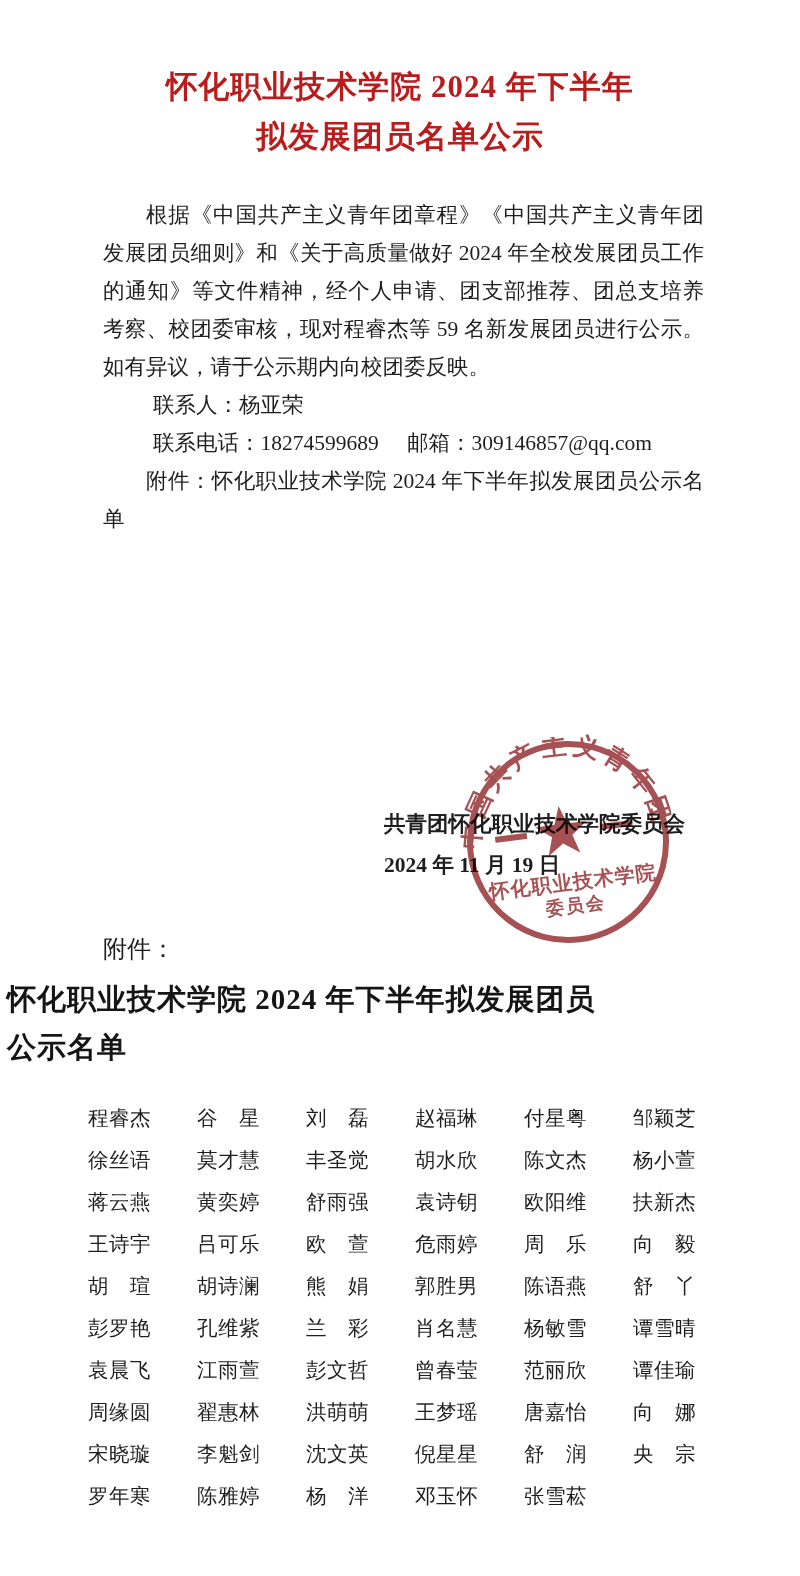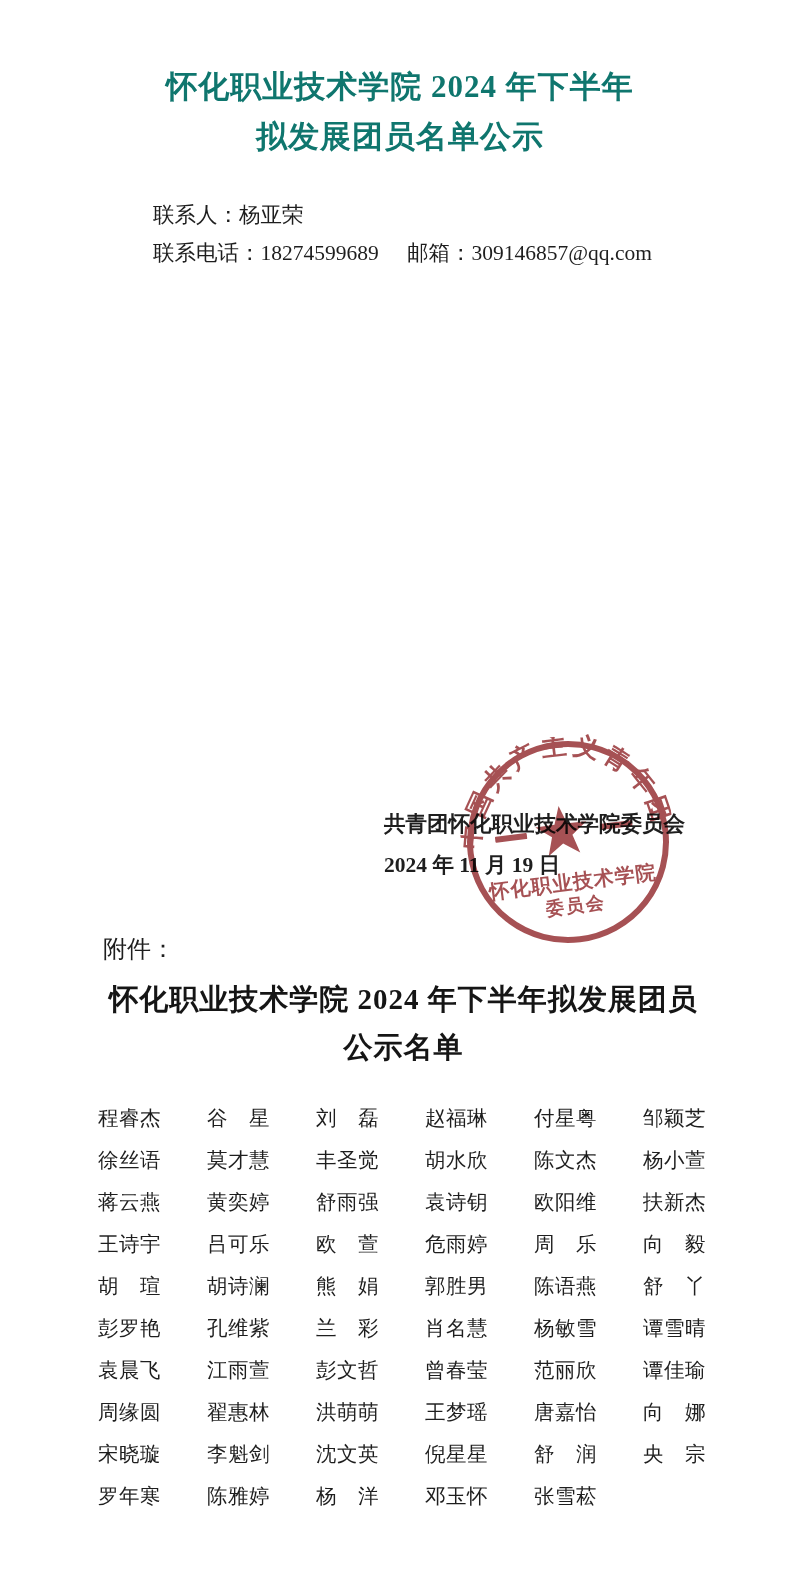--- a/index.html
+++ b/index.html
@@ -14,21 +14,21 @@
   }
   
   .doc-title {
     position: absolute;
     top: 62px; left: 0; right: 0;
     text-align: center;
     font-weight: bold;
     font-size: 31px;
     line-height: 50px;
     letter-spacing: 1px;
-    color: #0f766e;
+    color: #b91c1c;
   }
   
   .body-block {
     position: absolute;
     top: 196px; left: 103px;
     width: 601px;
     font-size: 21.5px;
     line-height: 38px;
     text-align: justify;
     text-justify: inter-character;
@@ -65,32 +65,32 @@
   
   .attach-label {
     position: absolute;
     top: 934px; left: 103px;
     font-size: 24px;
     line-height: 30px;
   }
   .attach-title {
     position: absolute;
     top: 975px; left: 0; right: 0;
-    text-align: center;
+    text-align: left;
     font-weight: bold;
     font-size: 29px;
     line-height: 48px;
     letter-spacing: 1px;
     color: #151515;
     padding-left: 7px;
   }
   
   .name-grid {
     position: absolute;
-    top: 1097px; left: 98px;
+    top: 1097px; left: 88px;
     display: grid;
     grid-template-columns: repeat(6, 109px);
     font-size: 20.5px;
     letter-spacing: 0.5px;
   }
   .name-grid .name-cell {
     height: 42px;
     line-height: 42px;
     white-space: nowrap;
     text-align: left;
@@ -100,27 +100,29 @@
 <body>
 
 <div class="page">
 
   <div class="doc-title">
     <div>怀化职业技术学院 2024 年下半年</div>
     <div>拟发展团员名单公示</div>
   </div>
 
   <div class="body-block">
+    <p>根据《中国共产主义青年团章程》《中国共产主义青年团发展团员细则》和《关于高质量做好 2024 年全校发展团员工作的通知》等文件精神，经个人申请、团支部推荐、团总支培养考察、校团委审核，现对程睿杰等 59 名新发展团员进行公示。如有异议，请于公示期内向校团委反映。</p>
     <div class="contact-row">
       <span class="c1">联系人：杨亚荣</span>
     </div>
     <div class="contact-row">
       <span class="c1">联系电话：18274599689</span>
       <span class="c2">邮箱：309146857@qq.com</span>
     </div>
+    <p>附件：怀化职业技术学院 2024 年下半年拟发展团员公示名单</p>
   </div>
 
   <div class="signature">
     <div>共青团怀化职业技术学院委员会</div>
     <div>2024 年 11 月 19 日</div>
   </div>
 
   <svg class="seal" width="212" height="212" viewBox="0 0 212 212" aria-hidden="true">
     <circle cx="106" cy="106" r="98" fill="none" stroke="#9a393c" stroke-width="6"></circle>
     <defs>

